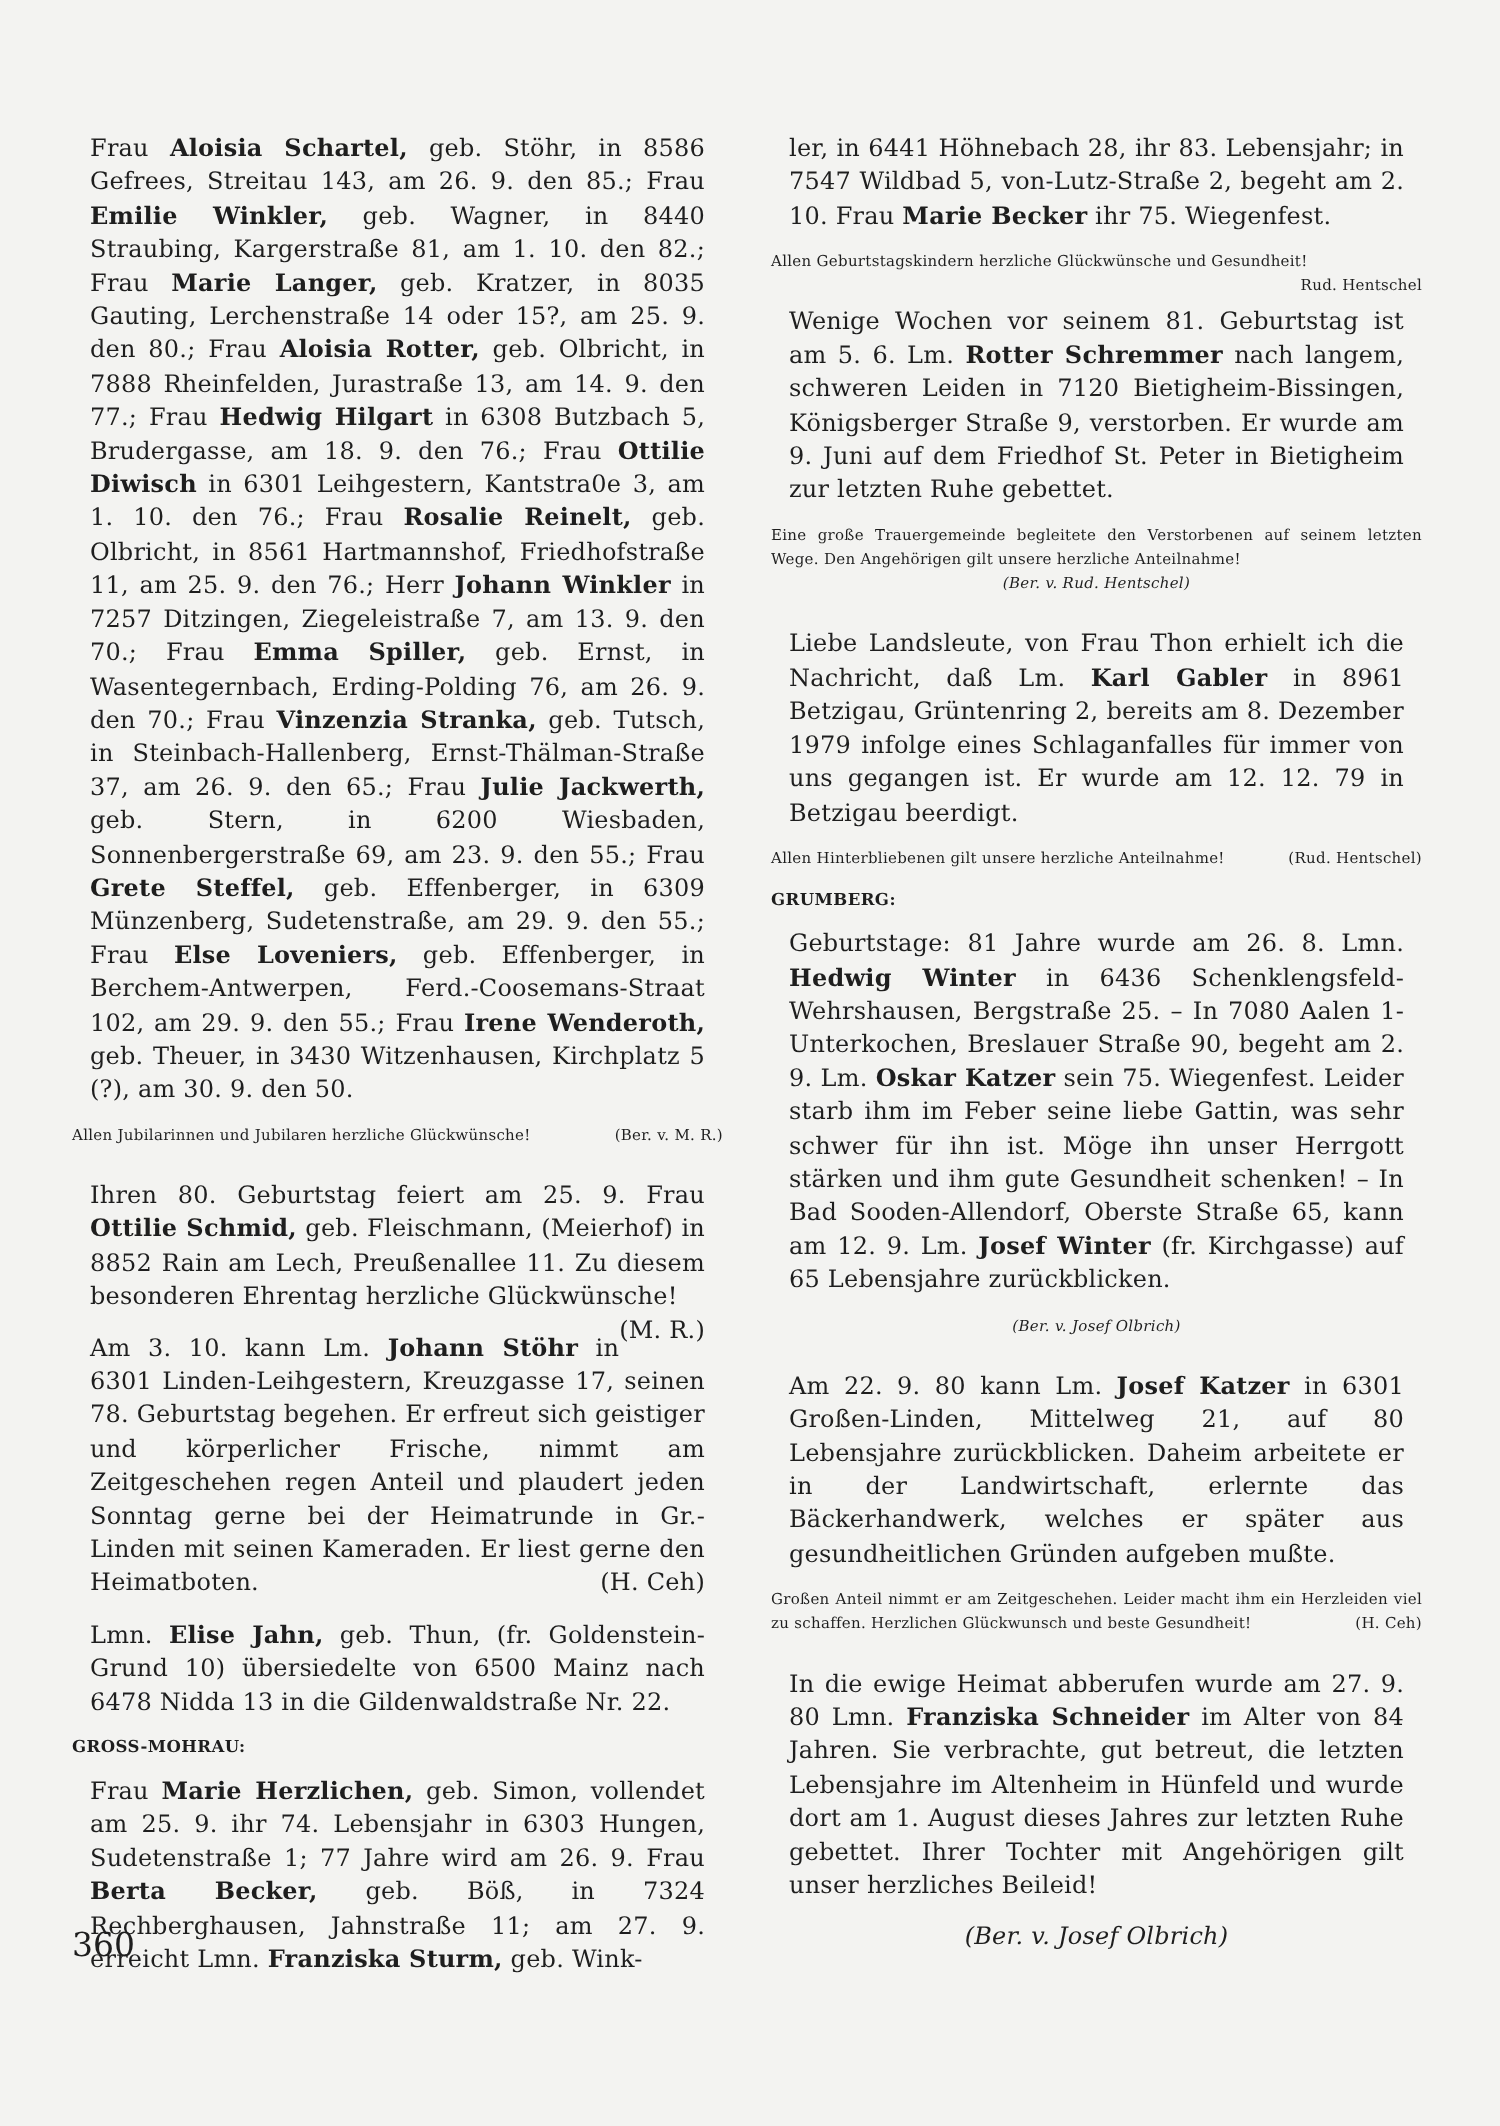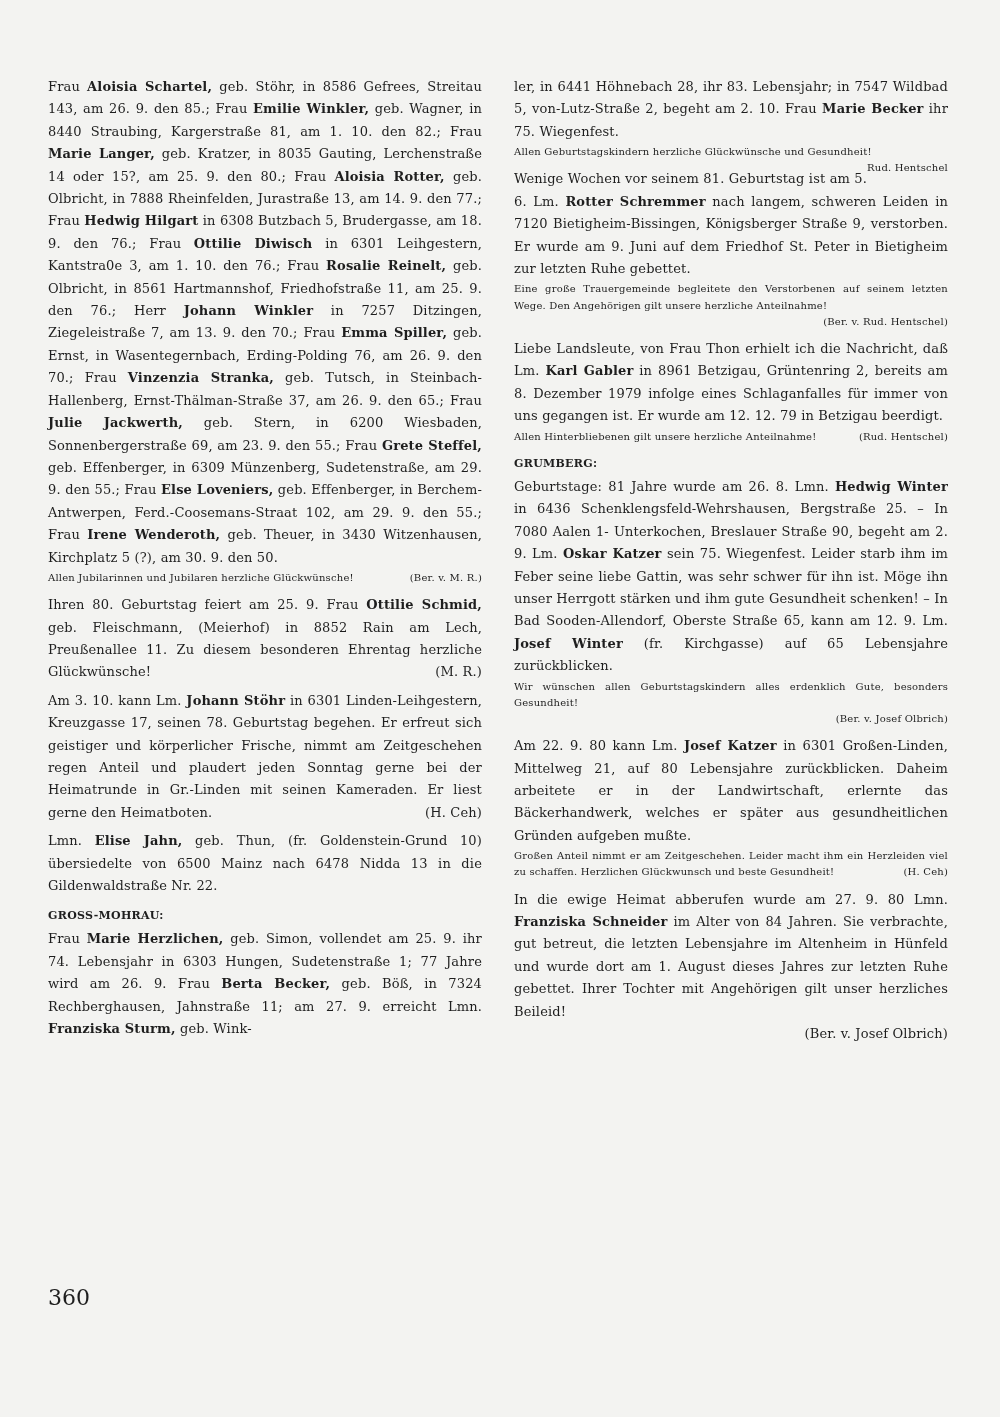--- a/index.html
+++ b/index.html
@@ -7,31 +7,31 @@
     width: 1000px; height: 1417px; overflow: hidden;
     background: #f3f3f1;
     color: #1e1e1e;
     font-family: "DejaVu Serif", "Liberation Serif", serif;
   }
   .page { position: relative; width: 1000px; height: 1417px; }
   .col { position: absolute; top: 76px; }
   .col-left { left: 48px; width: 434px; }
   .col-right { left: 514px; width: 434px; }
   .blk {
-    font-size: 13px; line-height: 22.4px;
+    font-size: 16px; line-height: 22.4px;
     text-align: justify; letter-spacing: 0.15px;
-    margin: 0;
+    margin: 12px;
   }
   .blk + .blk { margin-top: 6px; }
   .blk b { font-weight: bold; }
   .note {
     font-size: 10px; line-height: 16.2px; text-align: justify;
     margin: 1px 0 0 0; letter-spacing: 0.2px;
   }
-  .sig { text-align: right; margin-top: 0; }
+  .sig { text-align: center; margin-top: 0; font-style: italic; }
   .sig-inline { float: right; }
   .gap { height: 8px; }
   .head {
     font-weight: bold; font-size: 11px; letter-spacing: 0.3px;
     margin: 12px 0 6px 0;
   }
   .pageno {
     position: absolute; left: 48px; top: 1285px;
     font-size: 22px;
   }
@@ -72,21 +72,20 @@
     <p class="note">Eine große Trauergemeinde begleitete den Verstorbenen auf seinem letzten Wege. Den Angehörigen gilt unsere herzliche Anteilnahme!</p>
     <p class="note sig">(Ber. v. Rud. Hentschel)</p>
     <div class="gap"></div>
     <p class="blk">Liebe Landsleute, von Frau Thon erhielt ich die Nachricht, daß Lm. <b>Karl Gabler</b> in 8961 Betzigau, Grüntenring 2, bereits am 8. Dezember 1979 infolge eines Schlaganfalles für immer von uns gegangen ist. Er wurde am 12. 12. 79 in Betzigau beerdigt.</p>
     <p class="note">
       <span>Allen Hinterbliebenen gilt unsere herzliche Anteilnahme!</span>
       <span class="sig-inline">(Rud. Hentschel)</span>
     </p>
     <div class="head">GRUMBERG:</div>
     <p class="blk">Geburtstage: 81 Jahre wurde am 26. 8. Lmn. <b>Hedwig Winter</b> in 6436 Schenklengsfeld-Wehrshausen, Bergstraße 25. – In 7080 Aalen 1- Unterkochen, Breslauer Straße 90, begeht am 2. 9. Lm. <b>Oskar Katzer</b> sein 75. Wiegenfest. Leider starb ihm im Feber seine liebe Gattin, was sehr schwer für ihn ist. Möge ihn unser Herrgott stärken und ihm gute Gesundheit schenken! – In Bad Sooden-Allendorf, Oberste Straße 65, kann am 12. 9. Lm. <b>Josef Winter</b> (fr. Kirchgasse) auf 65 Lebensjahre zurückblicken.</p>
-    <p class="note">Wir wünschen allen Geburtstagskindern alles erdenklich Gute, besonders Gesundheit!</p>
     <p class="note sig">(Ber. v. Josef Olbrich)</p>
     <div class="gap"></div>
     <p class="blk">Am 22. 9. 80 kann Lm. <b>Josef Katzer</b> in 6301 Großen-Linden, Mittelweg 21, auf 80 Lebensjahre zurückblicken. Daheim arbeitete er in der Landwirtschaft, erlernte das Bäckerhandwerk, welches er später aus gesundheitlichen Gründen aufgeben mußte.</p>
     <p class="note">
       <span>Großen Anteil nimmt er am Zeitgeschehen. Leider macht ihm ein Herzleiden viel zu schaffen. Herzlichen Glückwunsch und beste Gesundheit!</span>
       <span class="sig-inline">(H. Ceh)</span>
     </p>
     <div class="gap"></div>
     <p class="blk">In die ewige Heimat abberufen wurde am 27. 9. 80 Lmn. <b>Franziska Schneider</b> im Alter von 84 Jahren. Sie verbrachte, gut betreut, die letzten Lebensjahre im Altenheim in Hünfeld und wurde dort am 1. August dieses Jahres zur letzten Ruhe gebettet. Ihrer Tochter mit Angehörigen gilt unser herzliches Beileid!</p>
     <p class="blk sig" style="margin-top:0">(Ber. v. Josef Olbrich)</p>

